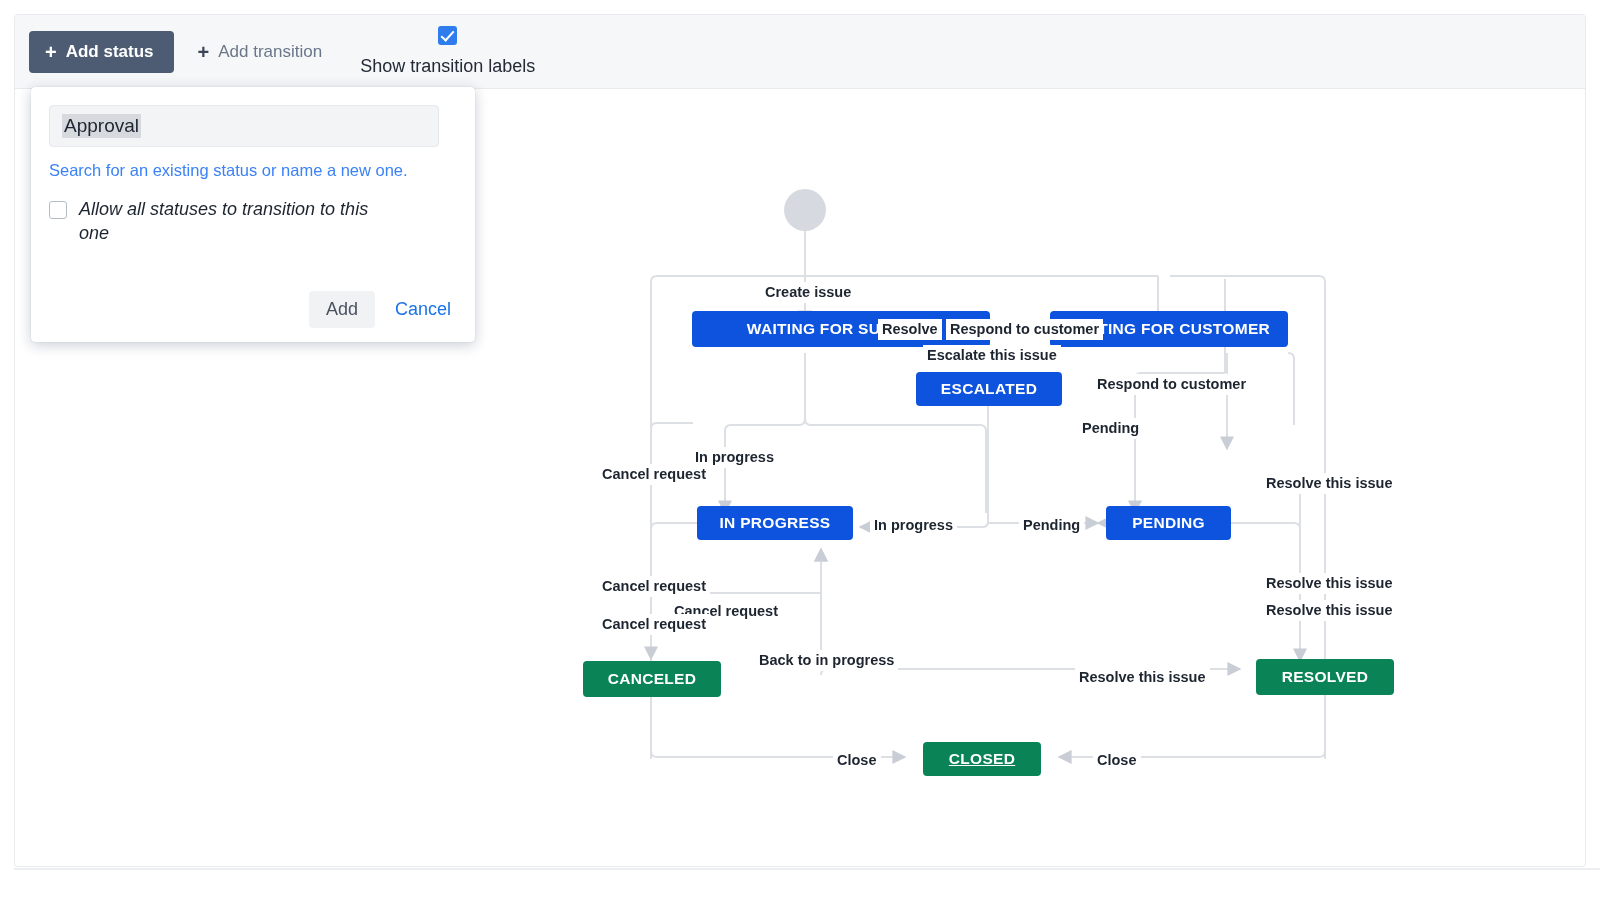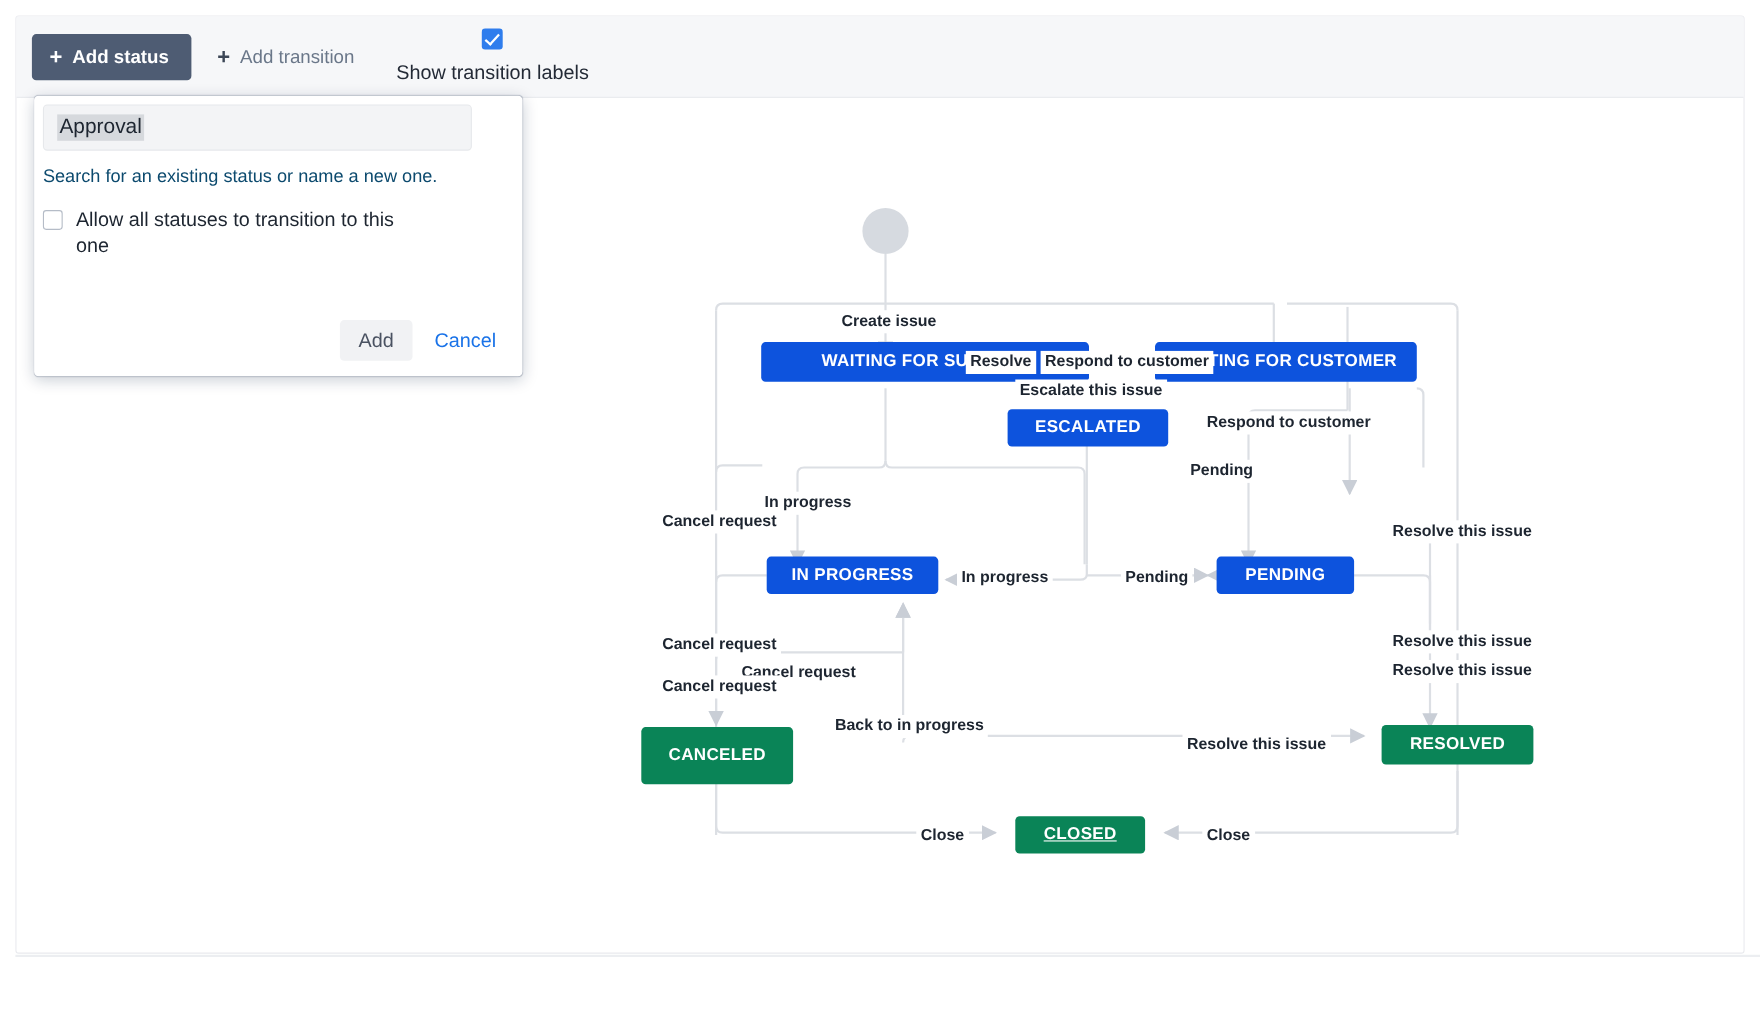--- a/index.html
+++ b/index.html
@@ -78,21 +78,21 @@
   .show-labels-text { font-size: 18px; color: #232a36; }
 
   
   .popover {
     position: absolute;
     left: 16px; top: 72px;
     width: 444px; height: 255px;
     background: #ffffff;
     border-radius: 4px;
     box-shadow: 0 3px 14px rgba(9,30,66,0.22), 0 0 1px rgba(9,30,66,0.28);
-    padding: 8px;
+    padding: 18px;
   }
   .select-box {
     position: relative;
     width: 390px; height: 42px;
     background: #f3f4f6;
     border: 1px solid #e6e8eb;
     border-radius: 4px;
     display: flex; align-items: center;
     padding: 0 12px;
     cursor: pointer;
@@ -104,35 +104,36 @@
   }
   .chev {
     position: absolute; right: 13px; top: 50%;
     transform: translateY(-60%) rotate(45deg);
     width: 9px; height: 9px;
     border: solid #4b5costs; border-width: 0 2.3px 2.3px 0;
     border-color: #4b5565;
   }
   .helper-text {
     margin-top: 14px;
-    font-size: 16.5px; color: #0c4a6e;
+    font-size: 16.5px; color: #3b82f6;
   }
   .allow-row {
     margin-top: 18px;
     display: flex; align-items: flex-start; gap: 12px;
   }
   .cb-empty {
     width: 18px; height: 18px; flex: none;
     margin-top: 3px;
     border: 1.6px solid #b5bcc7; border-radius: 3px;
     background: #fff; cursor: pointer;
   }
   .allow-text {
     font-size: 18px; color: #1d2530; line-height: 1.33;
     max-width: 320px;
+    font-style: italic;
   }
   .popover-actions {
     position: absolute; right: 18px; bottom: 14px;
     display: flex; align-items: center; gap: 14px;
   }
   .btn-add {
     background: #f1f2f4; border: none; border-radius: 4px;
     color: #4a5261; font-size: 18px;
     padding: 8px 17px; cursor: pointer;
     font-family: "Liberation Sans", sans-serif;
@@ -274,21 +275,21 @@
       </div>
 
       <div class="node blue" style="left:682px; top:417px; width:156px; height:34px;">
         <span>IN PROGRESS</span>
       </div>
 
       <div class="node blue" style="left:1091px; top:417px; width:125px; height:34px;">
         <span>PENDING</span>
       </div>
 
-      <div class="node green" style="left:568px; top:572px; width:138px; height:52px;">
+      <div class="node green" style="left:568px; top:572px; width:138px; height:36px;">
         <span>CANCELED</span>
       </div>
 
       <div class="node green" style="left:1241px; top:570px; width:138px; height:36px;">
         <span>RESOLVED</span>
       </div>
 
       <div class="node green" style="left:908px; top:653px; width:118px; height:34px;text-decoration:underline;">
         <span>CLOSED</span>
       </div>

